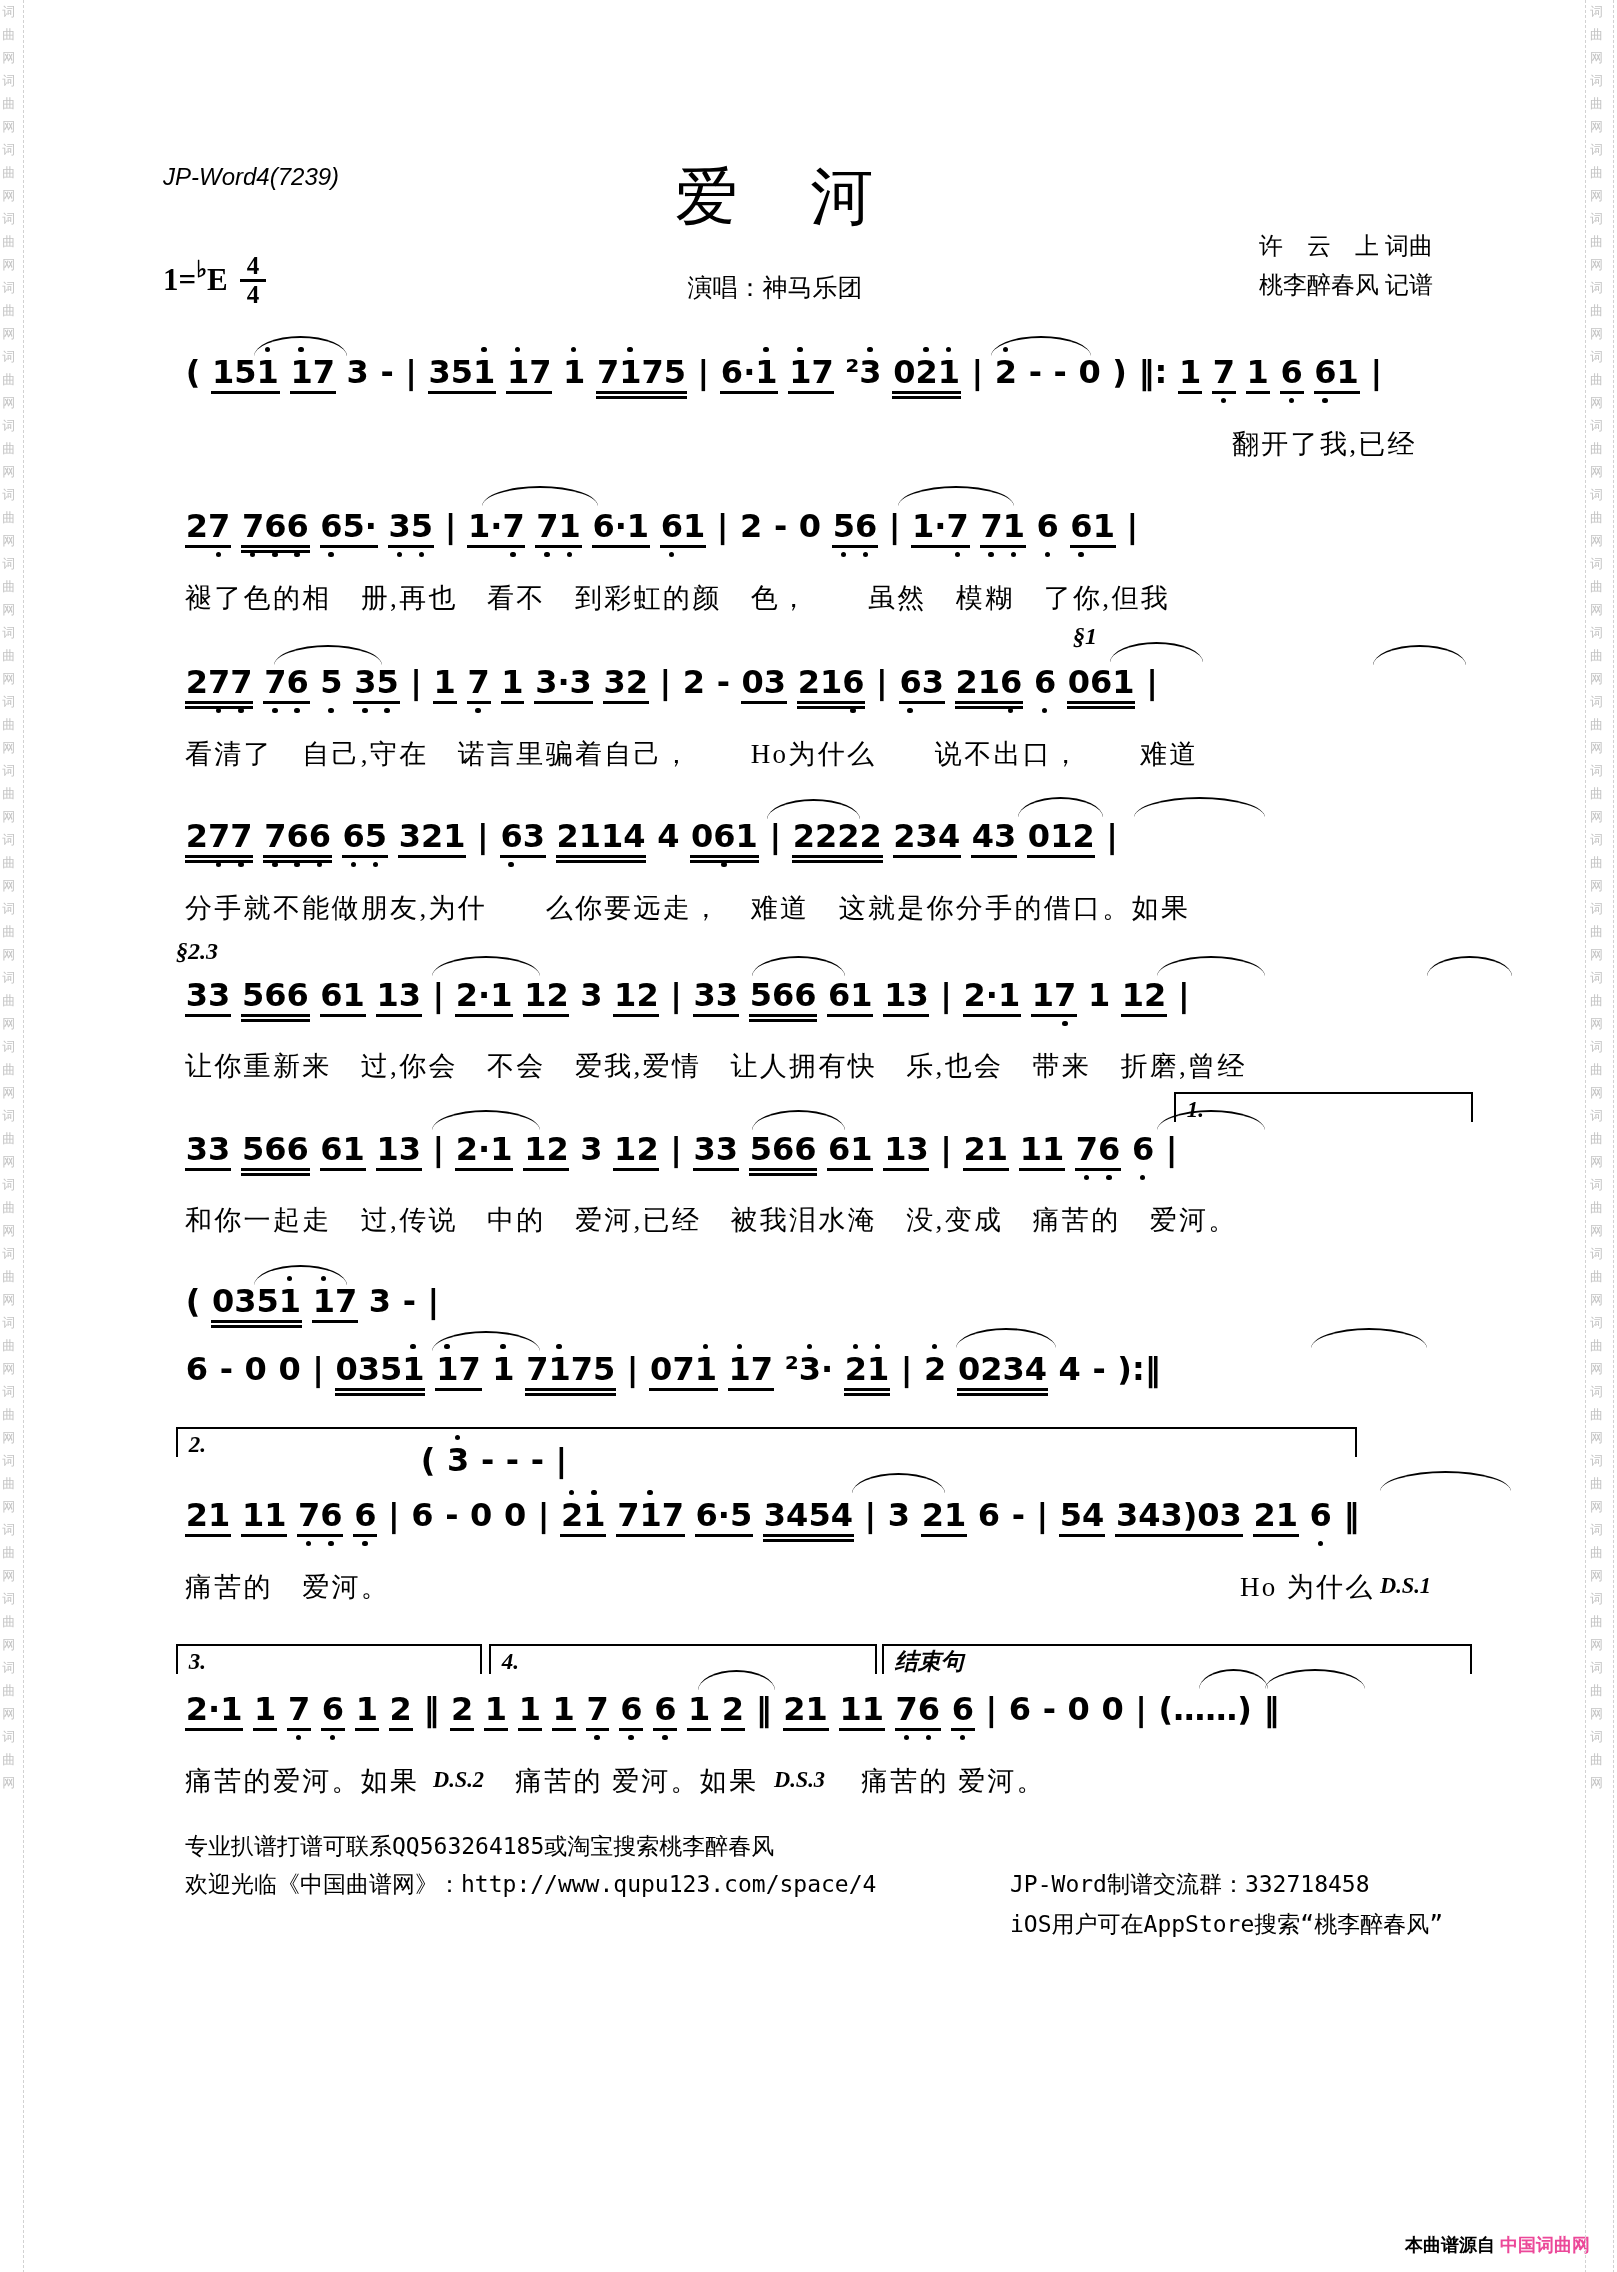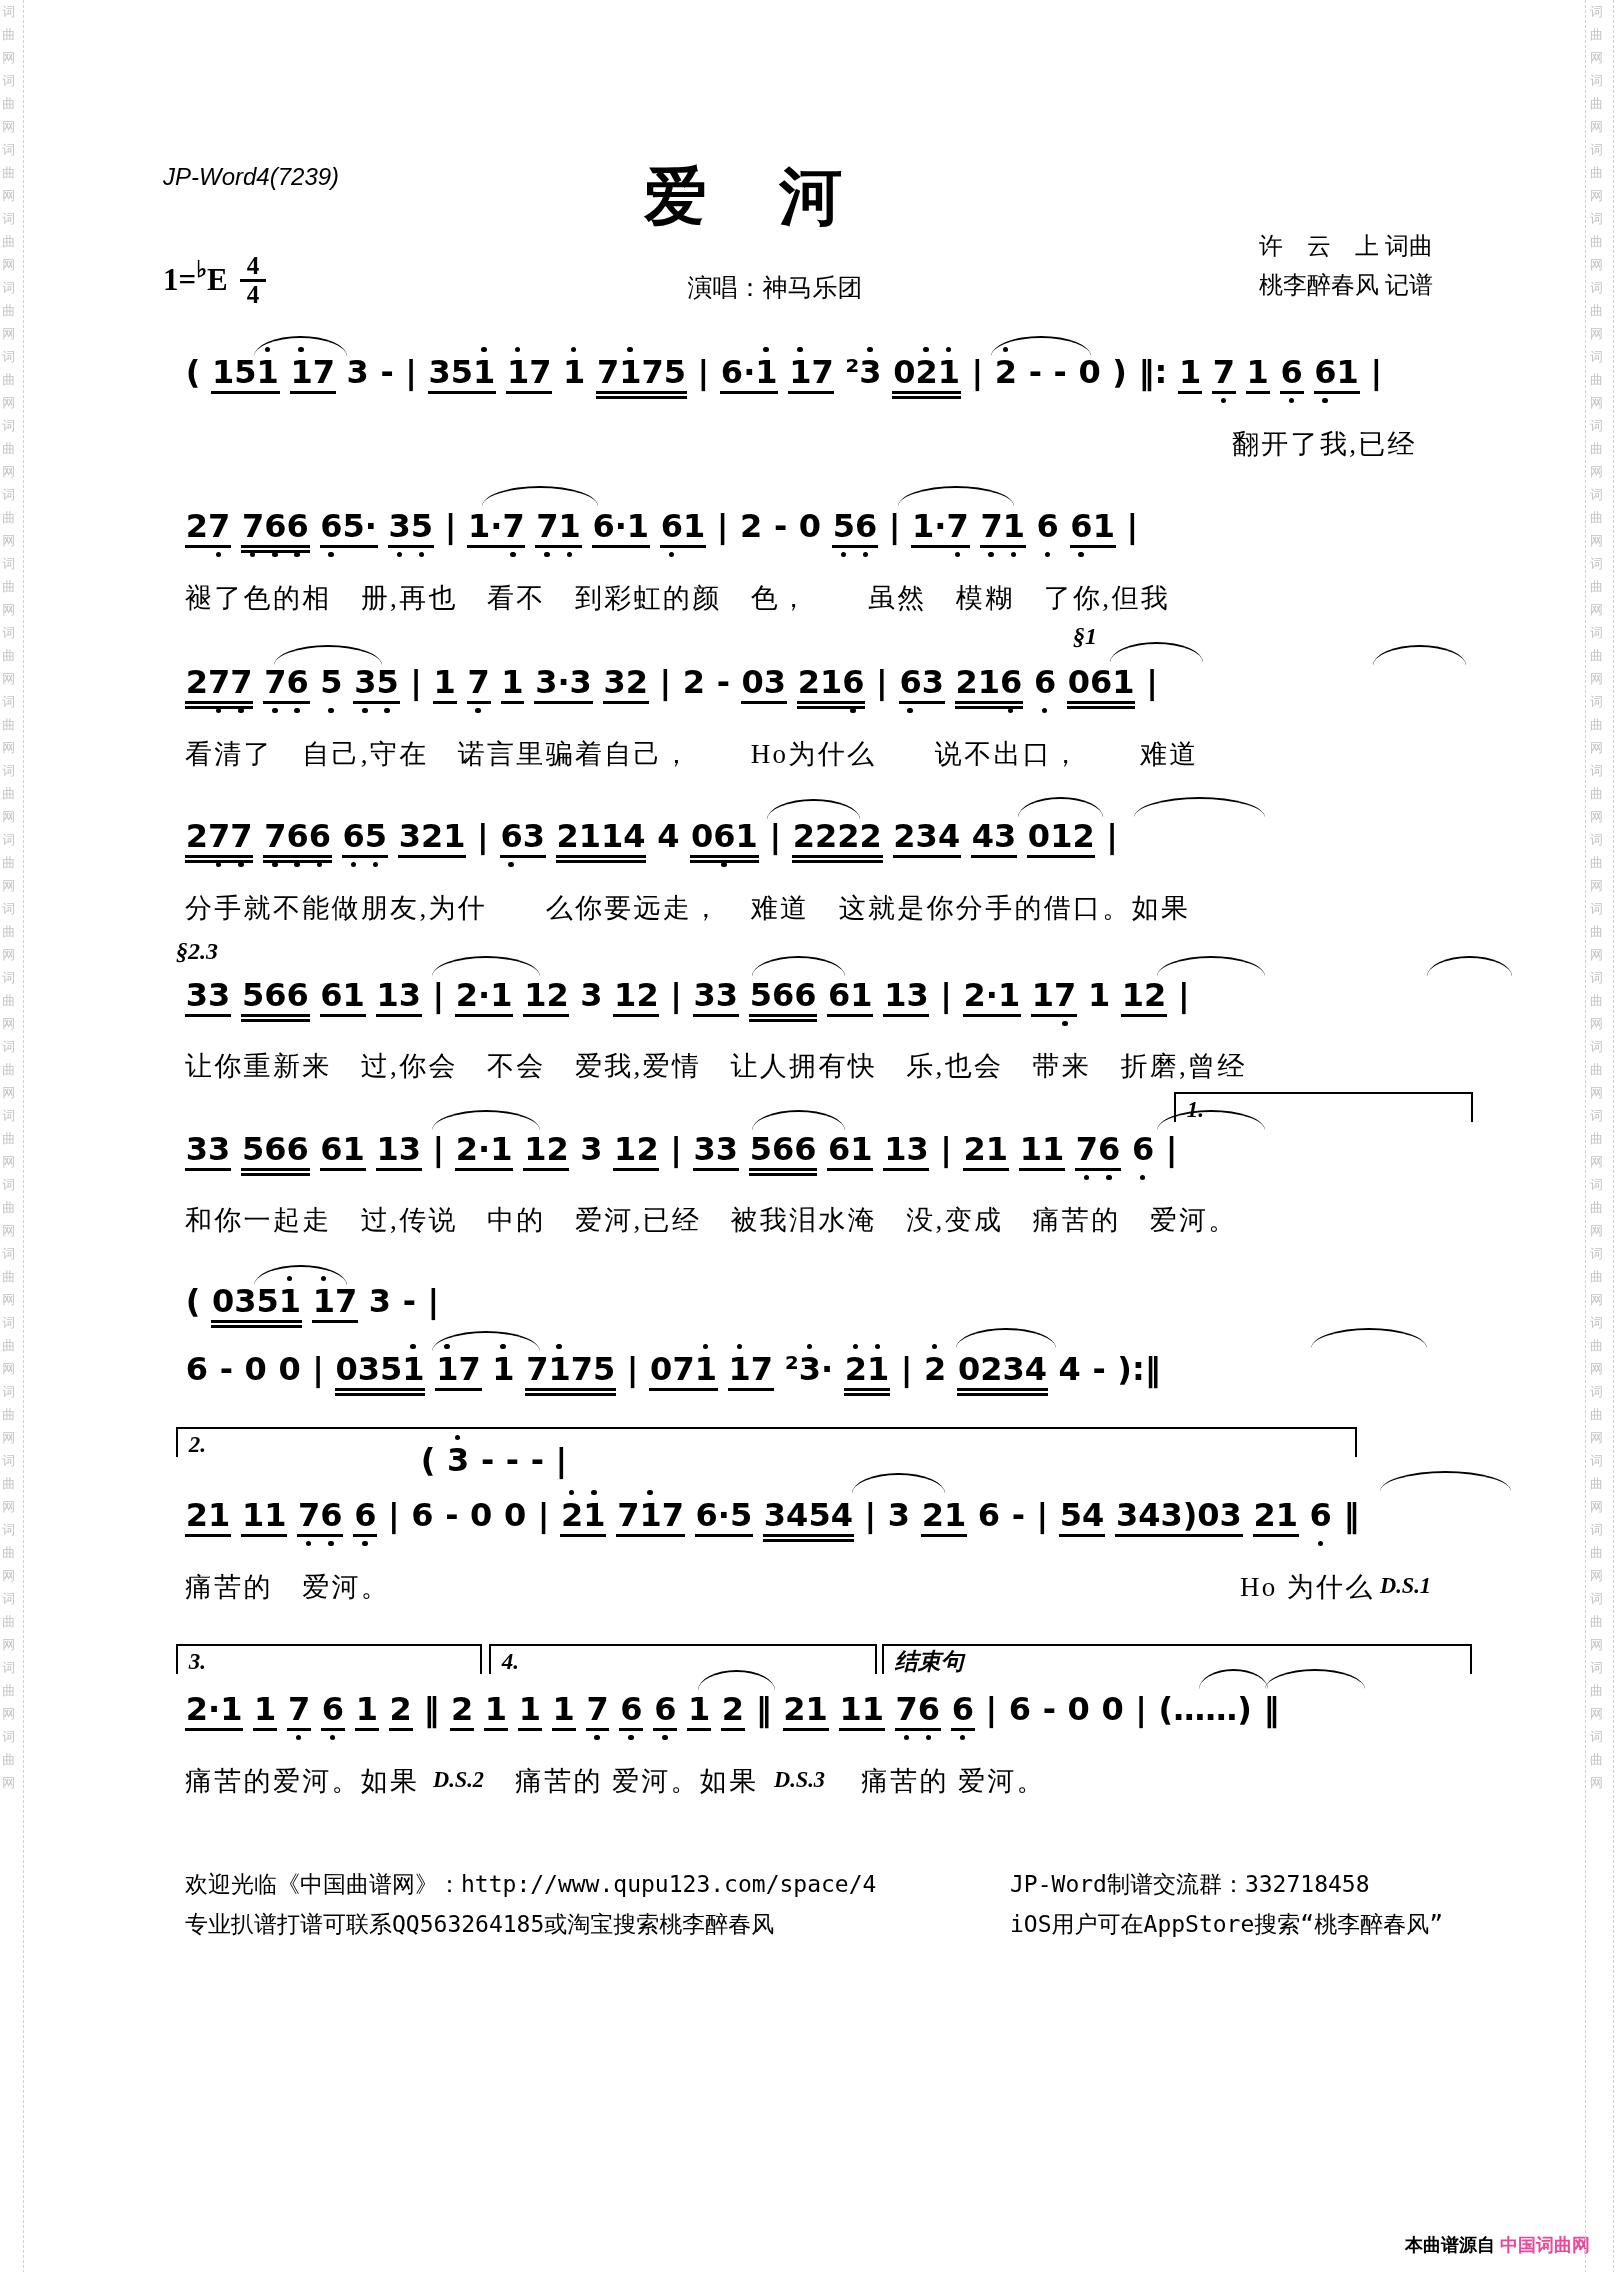--- a/index.html
+++ b/index.html
@@ -5,21 +5,21 @@
   html,body{margin:0;padding:0;background:#fff;}
   #page{position:relative;width:1618px;height:2273px;background:#fff;overflow:hidden;
         font-family:"Liberation Serif",serif;color:#000;}
   
   .wmcol{position:absolute;top:0;width:17px;font-size:13px;line-height:23px;color:#c4c4c4;
          word-break:break-all;letter-spacing:1.5px;font-family:Liberation Serif, serif;}
   .dash{position:absolute;top:0;height:100%;border-left:1.5px dashed #d2d2d2;}
   
   .gen{position:absolute;left:163px;top:163px;font:italic 24px "Liberation Sans",sans-serif;}
   .title{position:absolute;left:0;top:154px;width:1491px;text-align:center;
-         font-weight:bold;font-size:63px;letter-spacing:4.6px;}
+         font-weight:normal;font-size:63px;letter-spacing:4.6px;padding-left:31px;}
   .keysig{position:absolute;left:163px;top:254px;font-weight:bold;font-size:31px;
           font-family:"Liberation Serif",serif;display:flex;align-items:center;}
   .keysig .flat{font-size:23px;vertical-align:top;position:relative;top:-10.8px;}
   .ts{display:inline-flex;flex-direction:column;align-items:center;margin-left:12.3px;
       font-size:25px;line-height:23px;font-weight:bold;}
   .ts .bar{width:26px;height:3.1px;background:#000;margin:1.5px 0;}
   .performer{position:absolute;left:0;top:271px;width:1550px;text-align:center;font-size:25px;}
   .credits{position:absolute;right:185px;top:227px;text-align:right;font-size:24px;line-height:39px;}
   
   .notes{position:absolute;font:bold 32px "DejaVu Sans",sans-serif;white-space:nowrap;}
@@ -127,21 +127,21 @@
       <div class="arc" style="left: 956px; top: 1328px; width: 100px;"></div>
       <div class="arc" style="left: 1311px; top: 1328px; width: 116px;"></div>
       <div class="arc" style="left: 852px; top: 1473px; width: 93px;"></div>
       <div class="arc" style="left: 1380px; top: 1471px; width: 131px;"></div>
       <div class="arc" style="left: 698px; top: 1670px; width: 77px;"></div>
       <div class="arc" style="left: 1199px; top: 1669px; width: 69px;"></div>
       <div class="arc" style="left: 1265px; top: 1669px; width: 100px;"></div>
     </div>
 
   <div class="foot" style="left:185px;top:1869px">欢迎光临《中国曲谱网》：http://www.qupu123.com/space/4</div>
-  <div class="foot" style="left:185px;top:1909px">专业扒谱打谱可联系QQ563264185或淘宝搜索桃李醉春风</div>
+  <div class="foot" style="left:185px;top:1831px">专业扒谱打谱可联系QQ563264185或淘宝搜索桃李醉春风</div>
   <div class="foot" style="left:1010px;top:1869px">JP-Word制谱交流群：332718458</div>
   <div class="foot" style="left:1010px;top:1909px">iOS用户可在AppStore搜索“桃李醉春风”</div>
 
   <div class="srcnote">
     <span>本曲谱源自</span>
     <span id="srcname" style="color: #ec4899;">中国词曲网</span>
   </div>
 
 <div class="wmcol" style="left: 2.3px; color: rgb(196, 196, 196);">词曲网 词曲网 词曲网 词曲网 词曲网 词曲网 词曲网 词曲网 词曲网 词曲网 词曲网 词曲网 词曲网 词曲网 词曲网 词曲网 词曲网 词曲网 词曲网 词曲网 词曲网 词曲网 词曲网 词曲网 词曲网 词曲网 </div>
     <div class="wmcol" style="left: 1590px; color: rgb(196, 196, 196);">词曲网 词曲网 词曲网 词曲网 词曲网 词曲网 词曲网 词曲网 词曲网 词曲网 词曲网 词曲网 词曲网 词曲网 词曲网 词曲网 词曲网 词曲网 词曲网 词曲网 词曲网 词曲网 词曲网 词曲网 词曲网 词曲网 </div>

